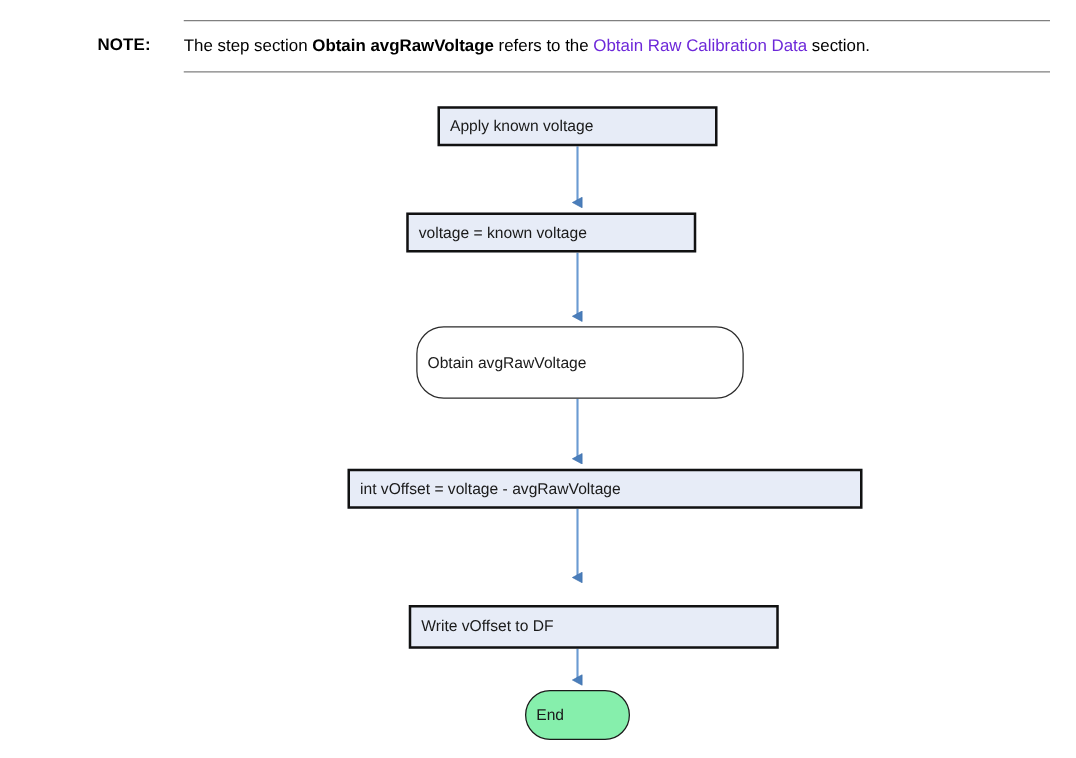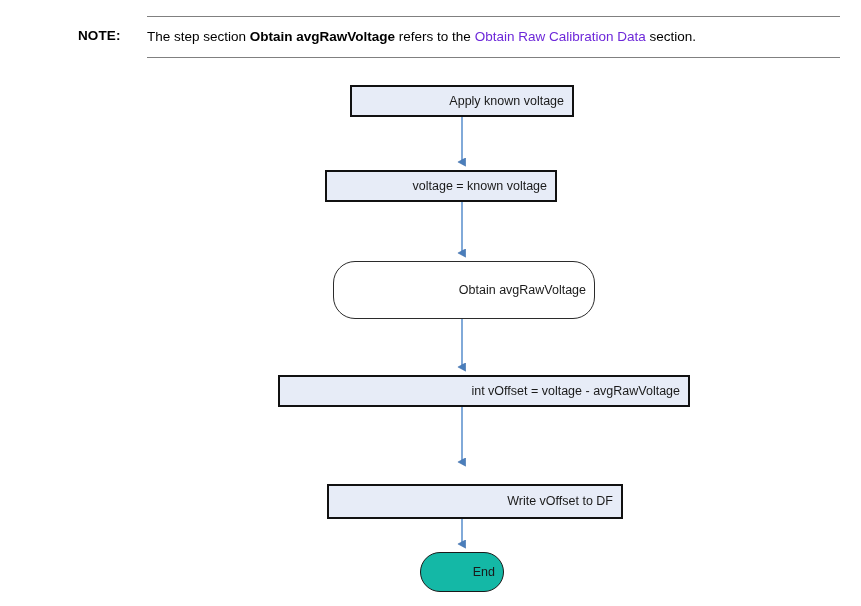--- a/index.html
+++ b/index.html
@@ -69,41 +69,41 @@
     width: 861px;
     height: 606px;
     pointer-events: none;
   }
 
   .node {
     position: absolute;
     box-sizing: border-box;
     display: flex;
     align-items: center;
-    justify-content: flex-end;
+    justify-content: flex-start;
     font-size: 12.5px;
     color: #1a1a1a;
     text-align: center;
     line-height: 1.2;
   }
 
   
   .node.process {
     background: #e7ecf7;
     border: 2.5px solid #111111;
   }
   
   .node.rounded {
     background: #ffffff;
     border: 1.6px solid #2b2b2b;
     border-radius: 22px;
   }
   
   .node.terminator {
-    background: #14b8a6;
+    background: #86efac;
     border: 1.8px solid #1a1a1a;
     border-radius: 999px;
   }
 
   .node-label { display: block; padding: 0 8px; }
 
   #node-apply-known-voltage { left: 350px;  top: 85px;  width: 224px; height: 32px; }
   #node-voltage-assign      { left: 325px;  top: 170px; width: 232px; height: 32px; }
   #node-obtain-avg          { left: 333px;  top: 261px; width: 262px; height: 58px; }
   #node-voffset-calc        { left: 278px;  top: 375px; width: 412px; height: 32px; }

